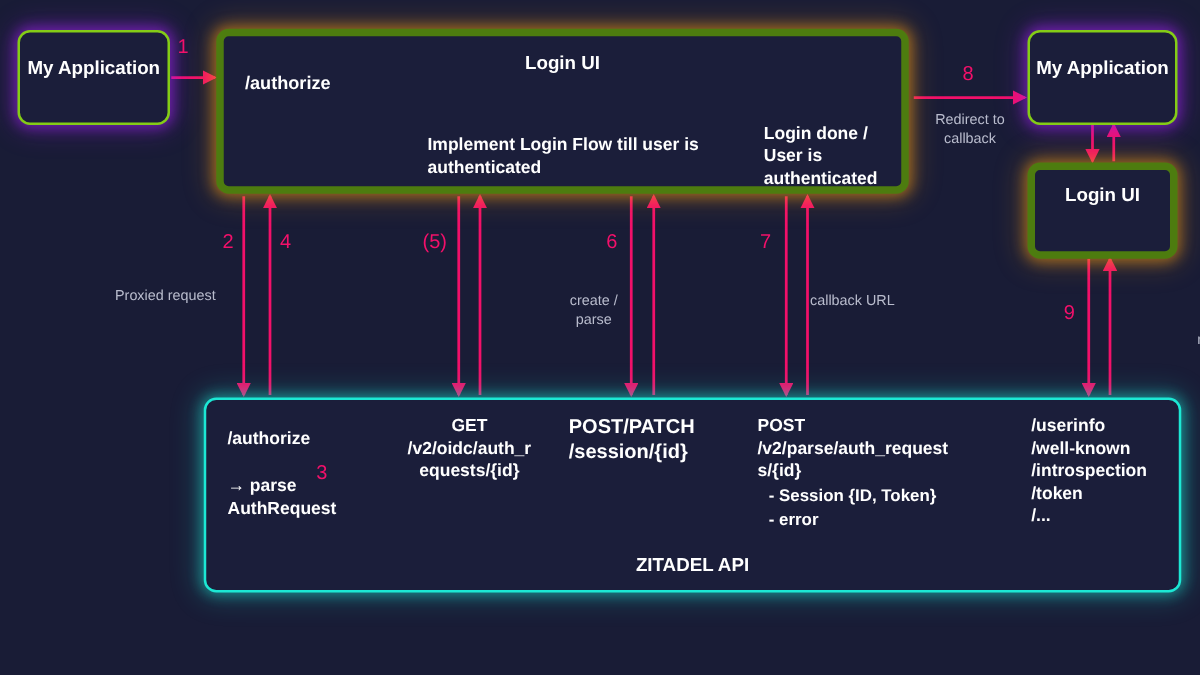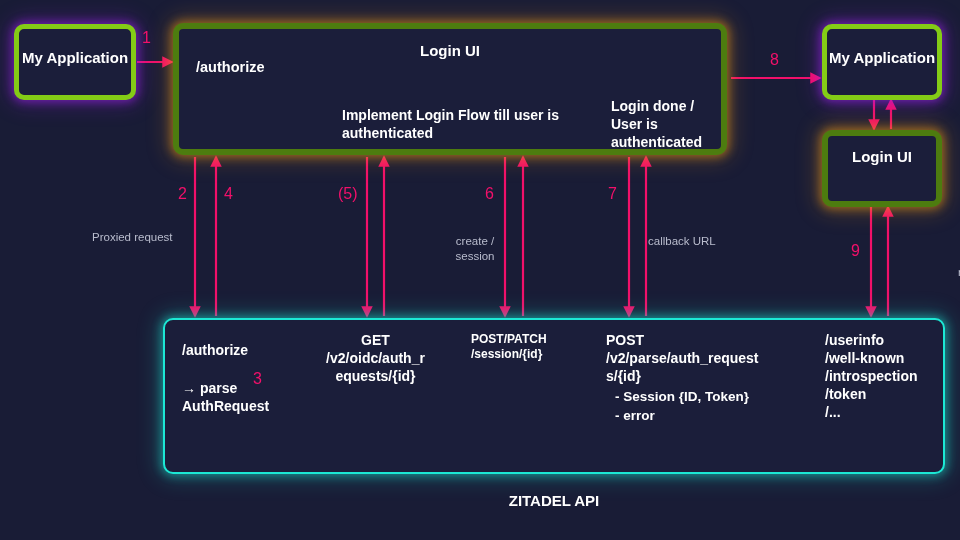--- a/index.html
+++ b/index.html
@@ -17,21 +17,21 @@
   }
 
   
   .box {
     position: absolute;
     box-sizing: border-box;
     border-radius: 10px;
     background: #1b1e3a;
   }
   .box.purple {
-    border: 5px solid #84cc16;
+    border: 2px solid #84cc16;
     box-shadow: 0 0 10px 2px rgba(160,32,240,.55), 0 0 22px 4px rgba(160,32,240,.28);
   }
   .box.orange {
     border: 6px solid #4d7c0f;
     box-shadow: 0 0 10px 2px rgba(245,154,17,.5), 0 0 22px 5px rgba(245,154,17,.25);
   }
   .box.cyan {
     border: 2px solid #1ce8d4;
     box-shadow: 0 0 10px 2px rgba(28,232,212,.45), 0 0 22px 5px rgba(28,232,212,.22);
   }
@@ -146,53 +146,55 @@
   <div class="box cyan" style="left:163px; top:318px; width:782px; height:156px;">
 
     <div class="txt bold" style="left:17px; top:22px; font-size:14px;">/authorize</div>
     <div class="txt bold" style="left:17px; top:60px; font-size:14px;">→ parse
 AuthRequest</div>
 
     <div class="txt bold" style="left:148px; top:12px; width:125px; font-size:14px;text-align:center;">GET
 /v2/oidc/auth_r
 equests/{id}</div>
 
-    <div class="txt bold" style="left:306px; top:12px; width:125px; font-size:12px;">POST/PATCH
+    <div class="txt bold" style="left:290px; top:12px; width:125px; font-size:16px;">POST/PATCH
 /session/{id}</div>
 
     <div class="txt bold" style="left:441px; top:12px; width:165px; font-size:14px;">POST
 /v2/parse/auth_request
 s/{id}</div>
     <div class="txt bold" style="left:450px; top:68px; font-size:13.5px;">-   Session {ID, Token}</div>
     <div class="txt bold" style="left:450px; top:87px; font-size:13.5px;">-   error</div>
 
     <div class="txt bold" style="left:660px; top:12px; width:140px; font-size:14px;">/userinfo
 /well-known
 /introspection
 /token
 /...</div>
 
-    <div class="box-title-center" style="top:124px;margin-top:48px;">ZITADEL API</div>
+    <div class="box-title-center" style="top:124px;">ZITADEL API</div>
   </div>
 
   <div class="step" style="left:142px; top:30px;">1</div>
   <div class="step" style="left:178px; top:186px;">2</div>
   <div class="step" style="left:253px; top:371px;">3</div>
   <div class="step" style="left:224px; top:186px;">4</div>
   <div class="step" style="left:338px; top:186px;">(5)</div>
   <div class="step" style="left:485px; top:186px;">6</div>
   <div class="step" style="left:608px; top:186px;">7</div>
   <div class="step" style="left:770px; top:52px;">8</div>
   <div class="step" style="left:851px; top:243px;">9</div>
 
   <div class="caption" style="left:92px; top:230px; width:100px; text-align:left;">Proxied request</div>
 
 
   <div class="caption center" style="left:444px; top:234px; width:62px;">create /
-session</div>
+parse</div>
 
   <div class="caption" style="left:648px; top:234px; width:100px;">callback URL</div>
 
+  <div class="caption center" style="left:733px; top:89px; width:86px;">Redirect to
+callback</div>
 
   <div class="caption center" style="left:936px; top:250px; width:66px; text-align:right;">Proxied
 requests</div>
 
 </div>
 
 </body></html>

